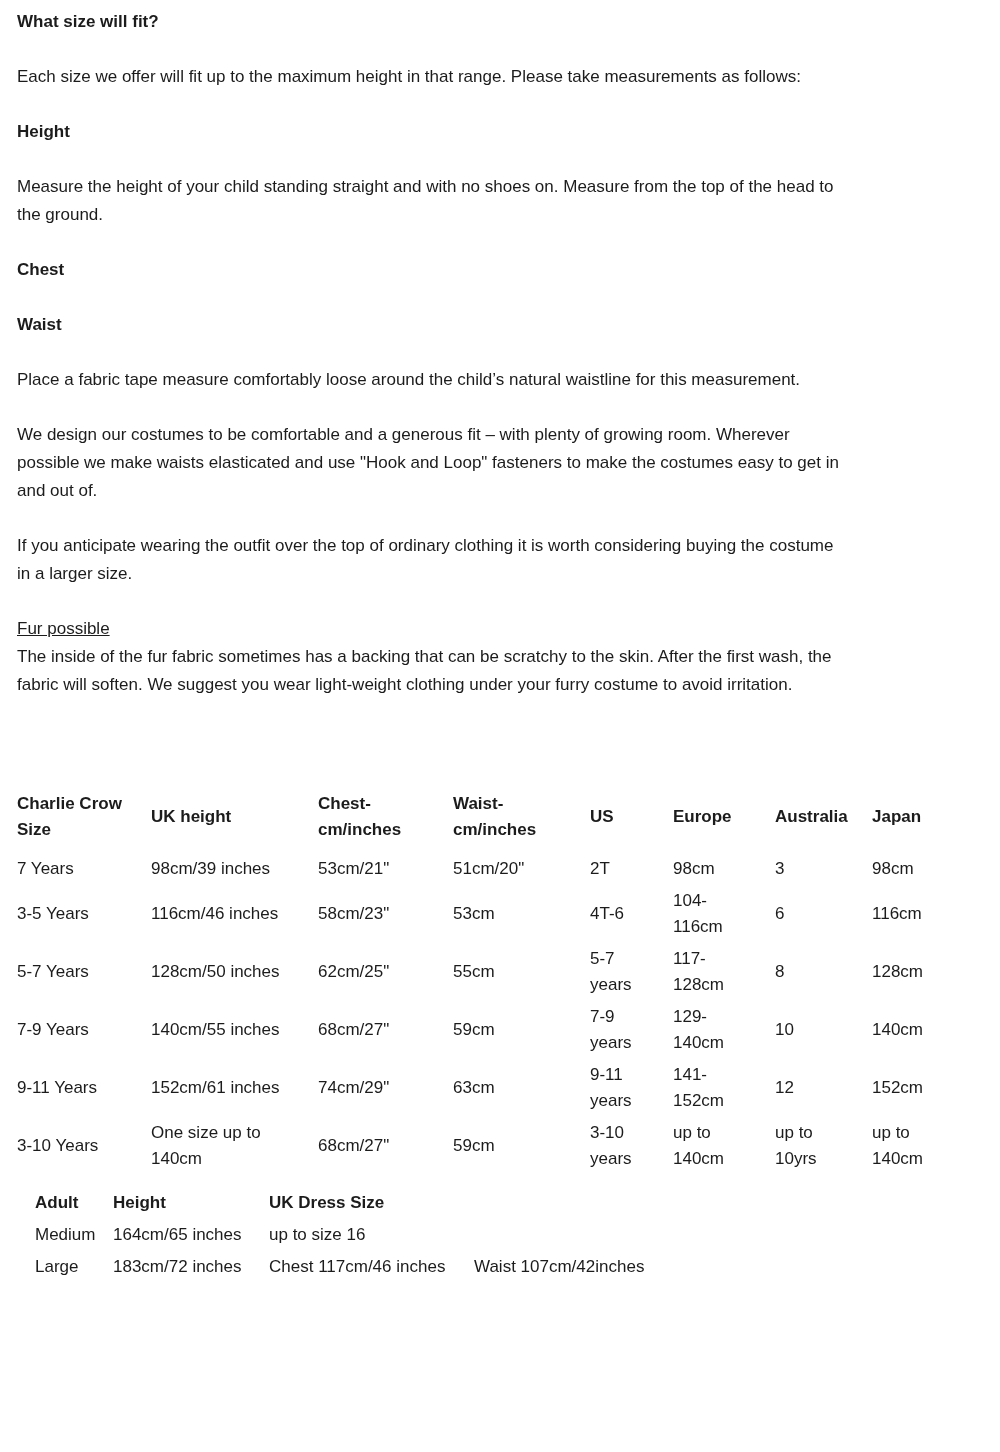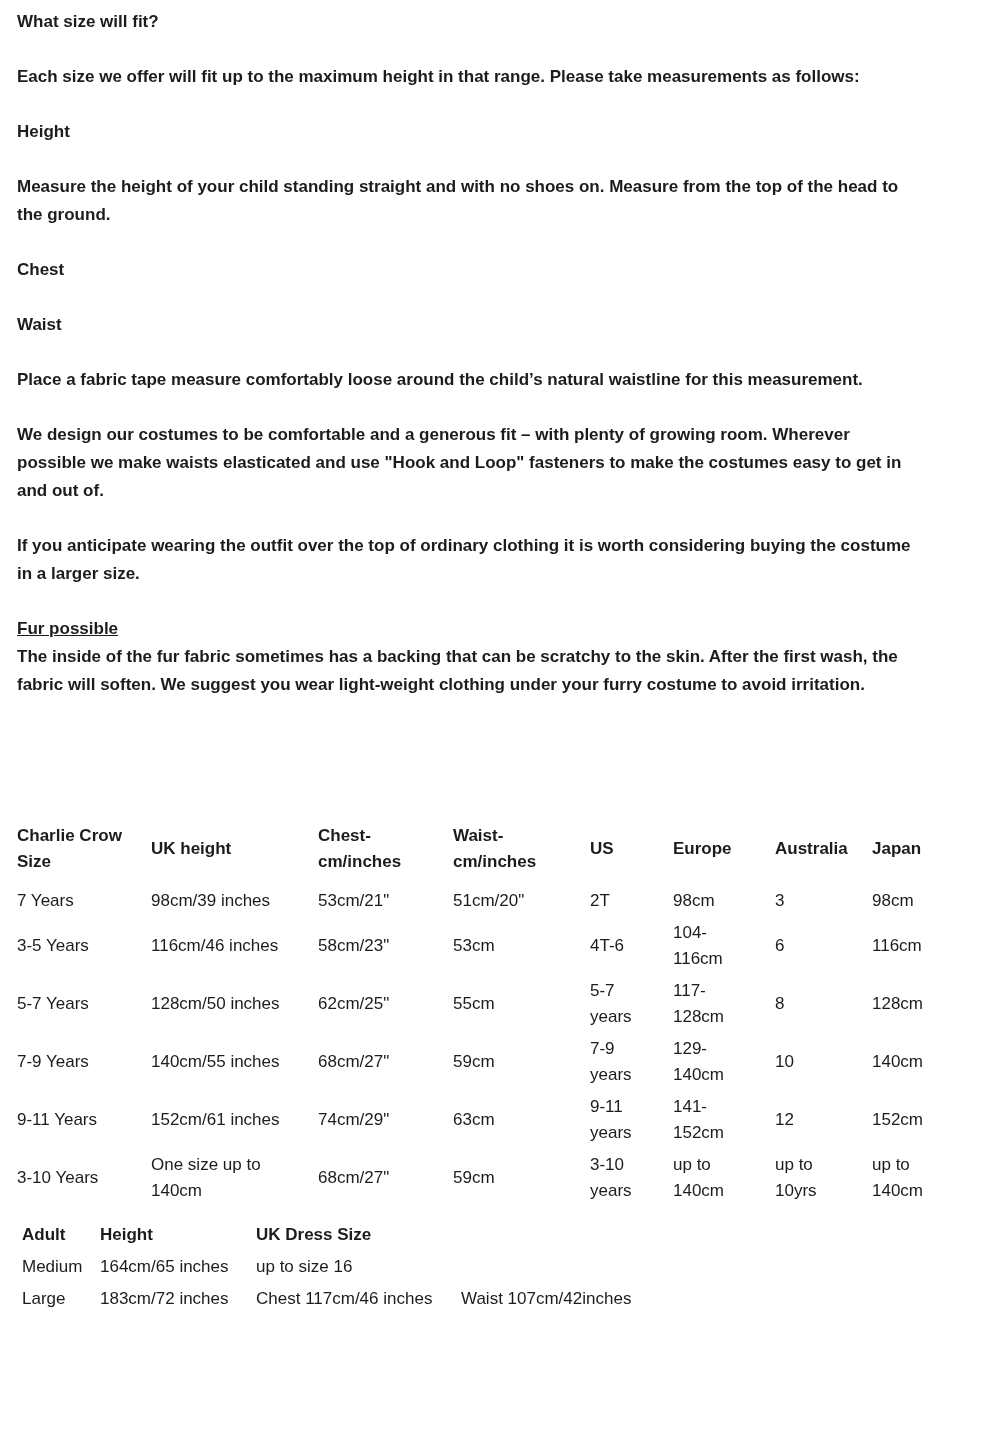--- a/index.html
+++ b/index.html
@@ -7,51 +7,51 @@
     width: 1000px;
     height: 1452px;
     box-sizing: border-box;
     padding: 8px 32px 14px 17px;
     font-family: "Liberation Sans", sans-serif;
     font-size: 17px;
     line-height: 28px;
     color: #1c1c1c;
     overflow: hidden;
   }
-  .para { margin: 0 0 27px; white-space: pre-line; font-weight: bold; }
+  .para { margin: 0 0 27px; white-space: pre-line; }
   .bold-heading { font-weight: bold; }
   .fur-heading { text-decoration: underline; margin-bottom: 0; }
   .fur-para { margin-bottom: 16px; }
 
   table.size-chart {
     border-collapse: collapse;
     table-layout: fixed;
     width: 951px;
-    margin-top: 120px;
+    margin-top: 88px;
     line-height: 26px;
   }
   table.size-chart th, table.size-chart td {
     text-align: left;
     vertical-align: middle;
     padding: 3px 8px 3px 0;
     white-space: pre-line;
     overflow: hidden;
   }
   table.size-chart thead th {
     font-weight: bold;
     padding-top: 4px;
     padding-bottom: 10px;
   }
 
   table.adult-chart {
     border-collapse: collapse;
     table-layout: fixed;
     width: 951px;
     margin-top: 12px;
-    margin-left: 5px;
+    margin-left: 18px;
     line-height: 26px;
   }
   table.adult-chart th, table.adult-chart td {
     text-align: left;
     vertical-align: middle;
     padding: 3px 6px 3px 0;
     white-space: pre-line;
     overflow: hidden;
   }
   table.adult-chart thead th { font-weight: bold; }

